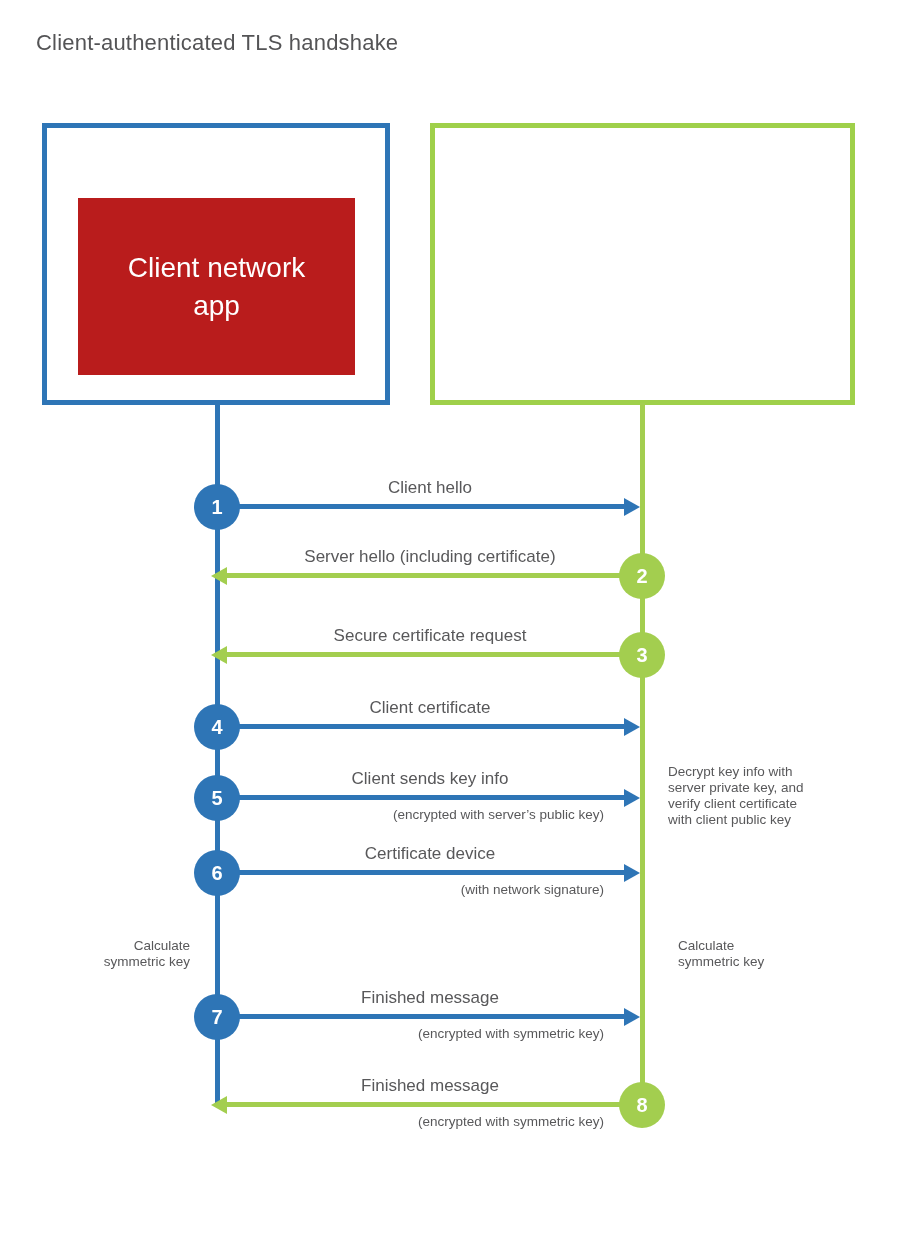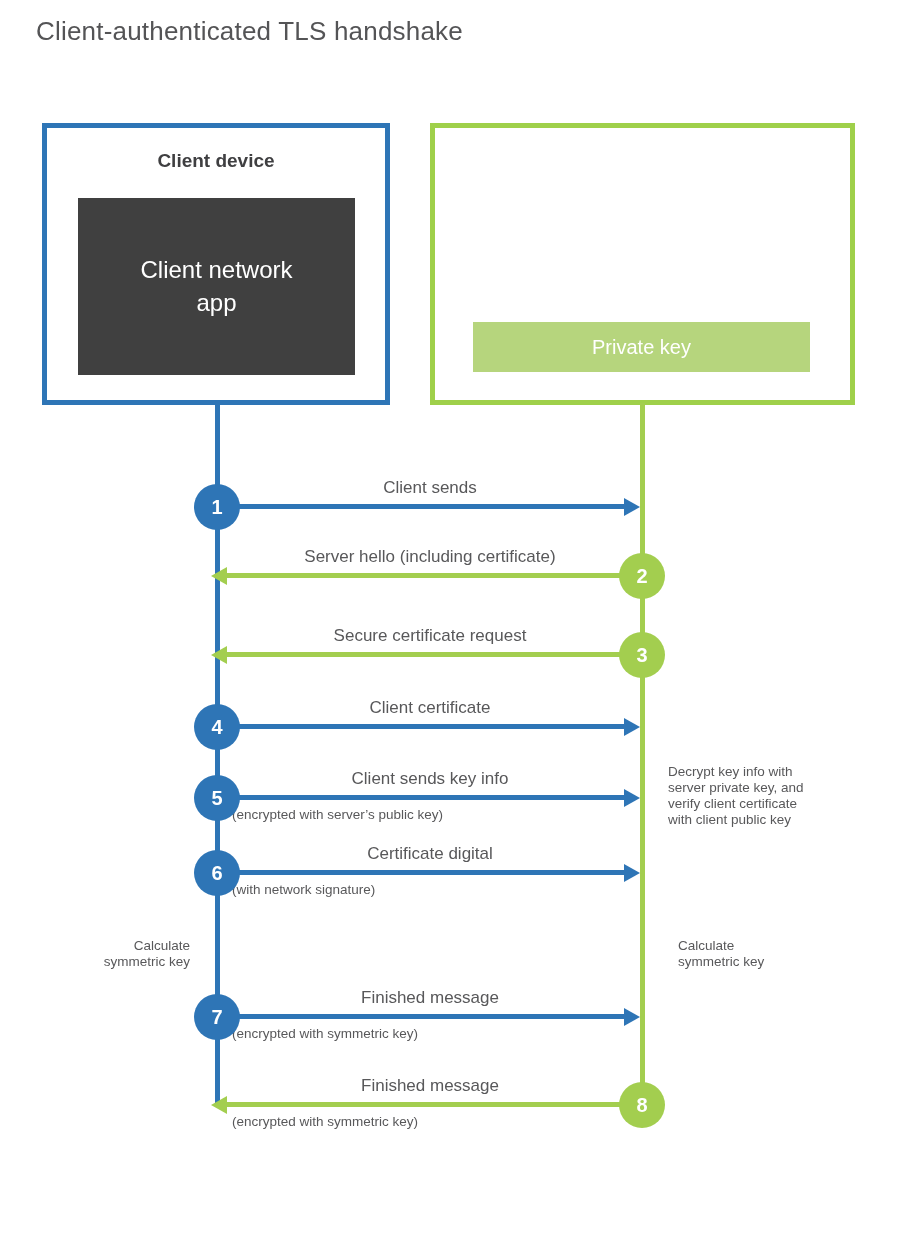--- a/index.html
+++ b/index.html
@@ -4,37 +4,37 @@
 <style>
   html,body{margin:0;padding:0;background:#ffffff;}
   .canvas{
     position:relative;
     width:900px;height:1256px;
     background:#ffffff;
     font-family:"Liberation Sans","DejaVu Sans",sans-serif;
     overflow:hidden;
   }
   .title{
-    position:absolute;left:36px;top:16px;
-    font-size:26px;font-weight:400;color:#545456;letter-spacing:.2px;
+    position:absolute;left:36px;top:30px;
+    font-size:22px;font-weight:400;color:#545456;letter-spacing:.2px;
   }
   
   .box{position:absolute;box-sizing:border-box;background:#ffffff;}
   .client-box{left:42px;top:123px;width:348px;height:282px;border:5px solid #2e75b6;}
   .server-box{left:430px;top:123px;width:425px;height:282px;border:5px solid #9fd04a;}
   .box-heading{
     position:absolute;text-align:center;
     font-size:19px;font-weight:700;color:#3f3f41;
   }
   .client-heading{left:42px;top:150px;width:348px;}
   .server-heading{left:430px;top:150px;width:425px;}
   .app-box{
     position:absolute;left:78px;top:198px;width:277px;height:177px;
-    background:#404040;display:flex;align-items:center;justify-content:center;
-    color:#ffffff;font-size:24px;text-align:center;white-space:pre-line;line-height:1.35;
+    background:#b91c1c;display:flex;align-items:center;justify-content:center;
+    color:#ffffff;font-size:28px;text-align:center;white-space:pre-line;line-height:1.35;
   }
   .server-bar{
     position:absolute;left:473px;width:337px;height:50px;
     background:#b6d57d;color:#ffffff;font-size:20px;
     display:flex;align-items:center;justify-content:center;
   }
   
   .v-line{position:absolute;width:5px;z-index:1;}
   .v-line.blue{background:#2e75b6;left:215px;top:403px;height:702px;}
   .v-line.green{background:#a3ce4f;left:640px;top:403px;height:702px;}
@@ -55,55 +55,53 @@
     display:flex;align-items:center;justify-content:center;
     color:#ffffff;font-size:20px;font-weight:700;
   }
   .circle.blue{background:#2e75b6;left:194px;}
   .circle.green{background:#a3ce4f;left:619px;}
   .msg-label{
     position:absolute;left:240px;width:380px;text-align:center;
     font-size:17px;color:#58585a;line-height:22px;z-index:2;
   }
   .msg-sub{
-    position:absolute;left:232px;width:380px;text-align:left;
+    position:absolute;left:224px;width:380px;text-align:right;
     font-size:13.5px;color:#58585a;line-height:18px;z-index:2;
   }
   .note{
     position:absolute;font-size:13.5px;color:#58585a;line-height:16px;white-space:pre-line;
   }
   .note.calc-left{left:60px;width:130px;top:938px;text-align:right;}
   .note.calc-right{left:678px;width:140px;top:938px;text-align:left;}
   .note.decrypt{left:668px;width:170px;top:764px;text-align:left;}
 </style>
 </head>
 <body>
 
 <div class="canvas">
 
   <div class="title">Client-authenticated TLS handshake</div>
 
   <div class="box client-box"></div>
-  <div class="box-heading client-heading">Client device</div>
   <div class="app-box">Client network
 app</div>
 
   <div class="box server-box"></div>
-  <div class="server-bar" style="top:322px">Private key</div>
 
   <div class="v-line blue"></div>
   <div class="v-line green"></div>
 
   <div>
     <div class="hline blue" style="top:504px;left:217px;width:407px"></div>
     <div class="head-right" style="top:498px;left:624px"></div>
     <div class="circle blue" style="top:484px">
         <span>1</span>
       </div>
-    <div class="msg-label" style="top:477px">Client sends</div>
+    <div class="msg-label" style="top:477px">Client hello</div>
   </div>
 
   <div>
     <div class="hline green" style="top:573px;left:227px;width:416px"></div>
     <div class="head-left" style="top:567px;left:211px"></div>
     <div class="circle green" style="top:553px">
         <span>2</span>
       </div>
     <div class="msg-label" style="top:546px">Server hello (including certificate)</div>
   </div>
@@ -135,21 +133,21 @@
     <div class="msg-label" style="top:768px">Client sends key info</div>
     <div class="msg-sub" style="top:806px">(encrypted with server’s public key)</div>
   </div>
 
   <div>
     <div class="hline blue" style="top:870px;left:217px;width:407px"></div>
     <div class="head-right" style="top:864px;left:624px"></div>
     <div class="circle blue" style="top:850px">
         <span>6</span>
       </div>
-    <div class="msg-label" style="top:843px">Certificate digital</div>
+    <div class="msg-label" style="top:843px">Certificate device</div>
     <div class="msg-sub" style="top:881px">(with network signature)</div>
   </div>
 
   <div class="note calc-left">Calculate
 symmetric key</div>
   <div class="note calc-right">Calculate
 symmetric key</div>
   <div class="note decrypt">Decrypt key info with
 server private key, and
 verify client certificate

